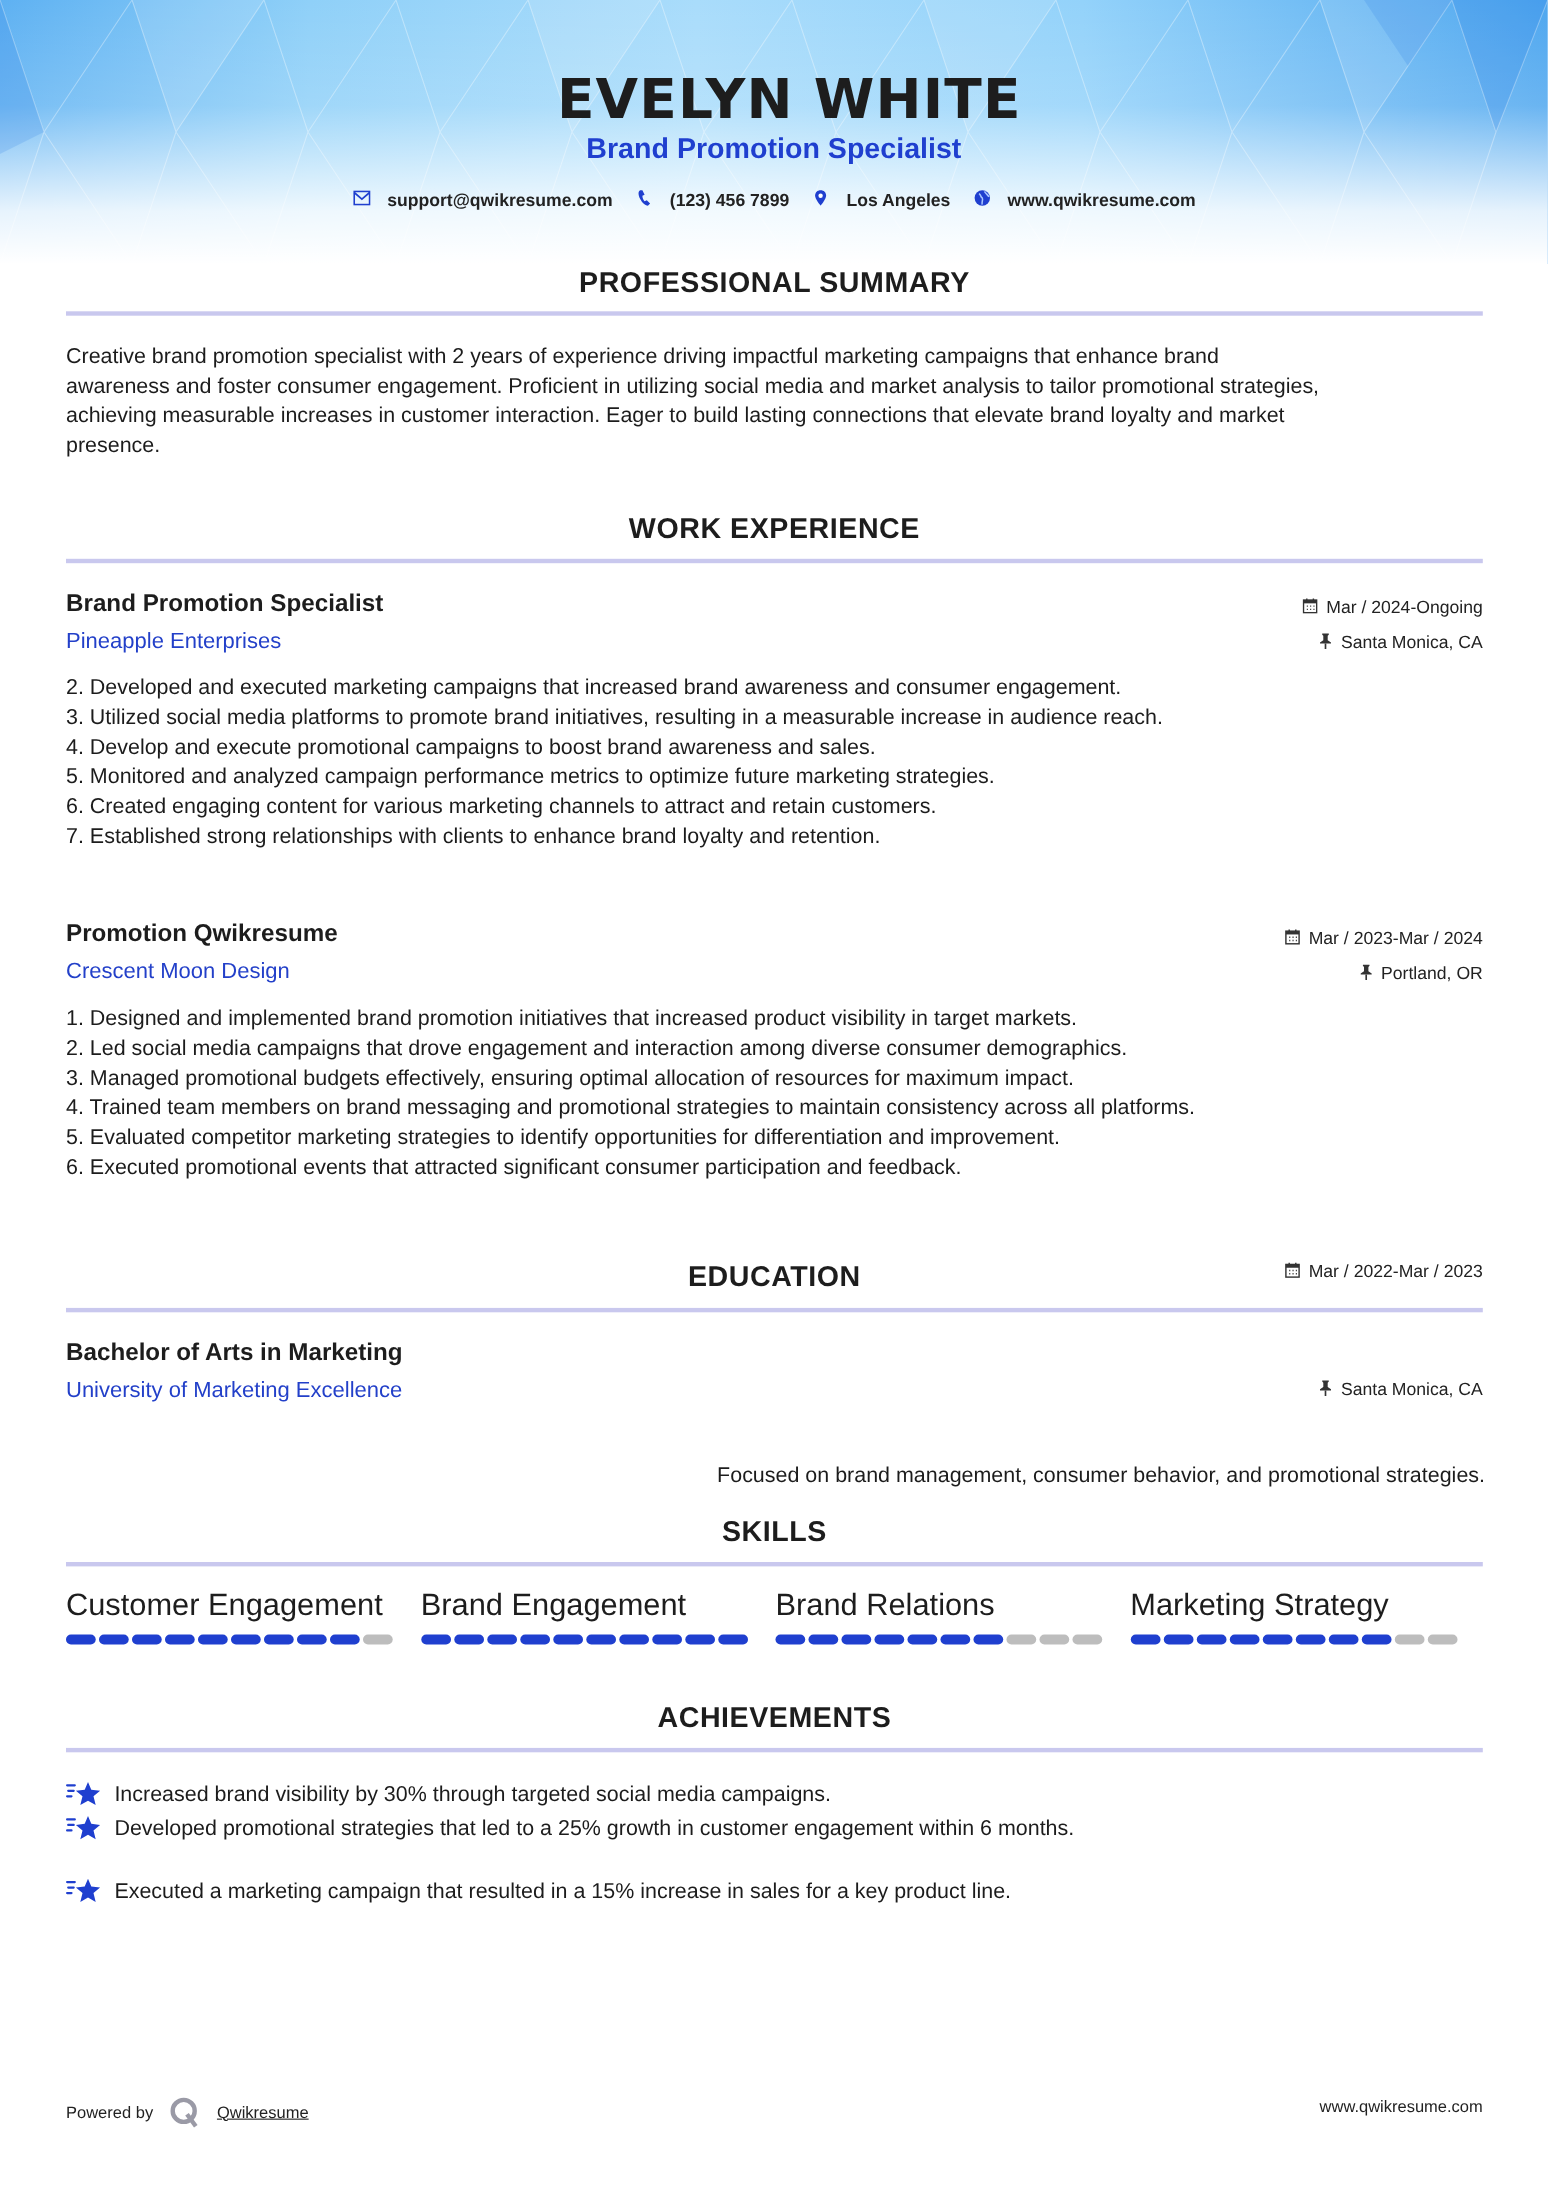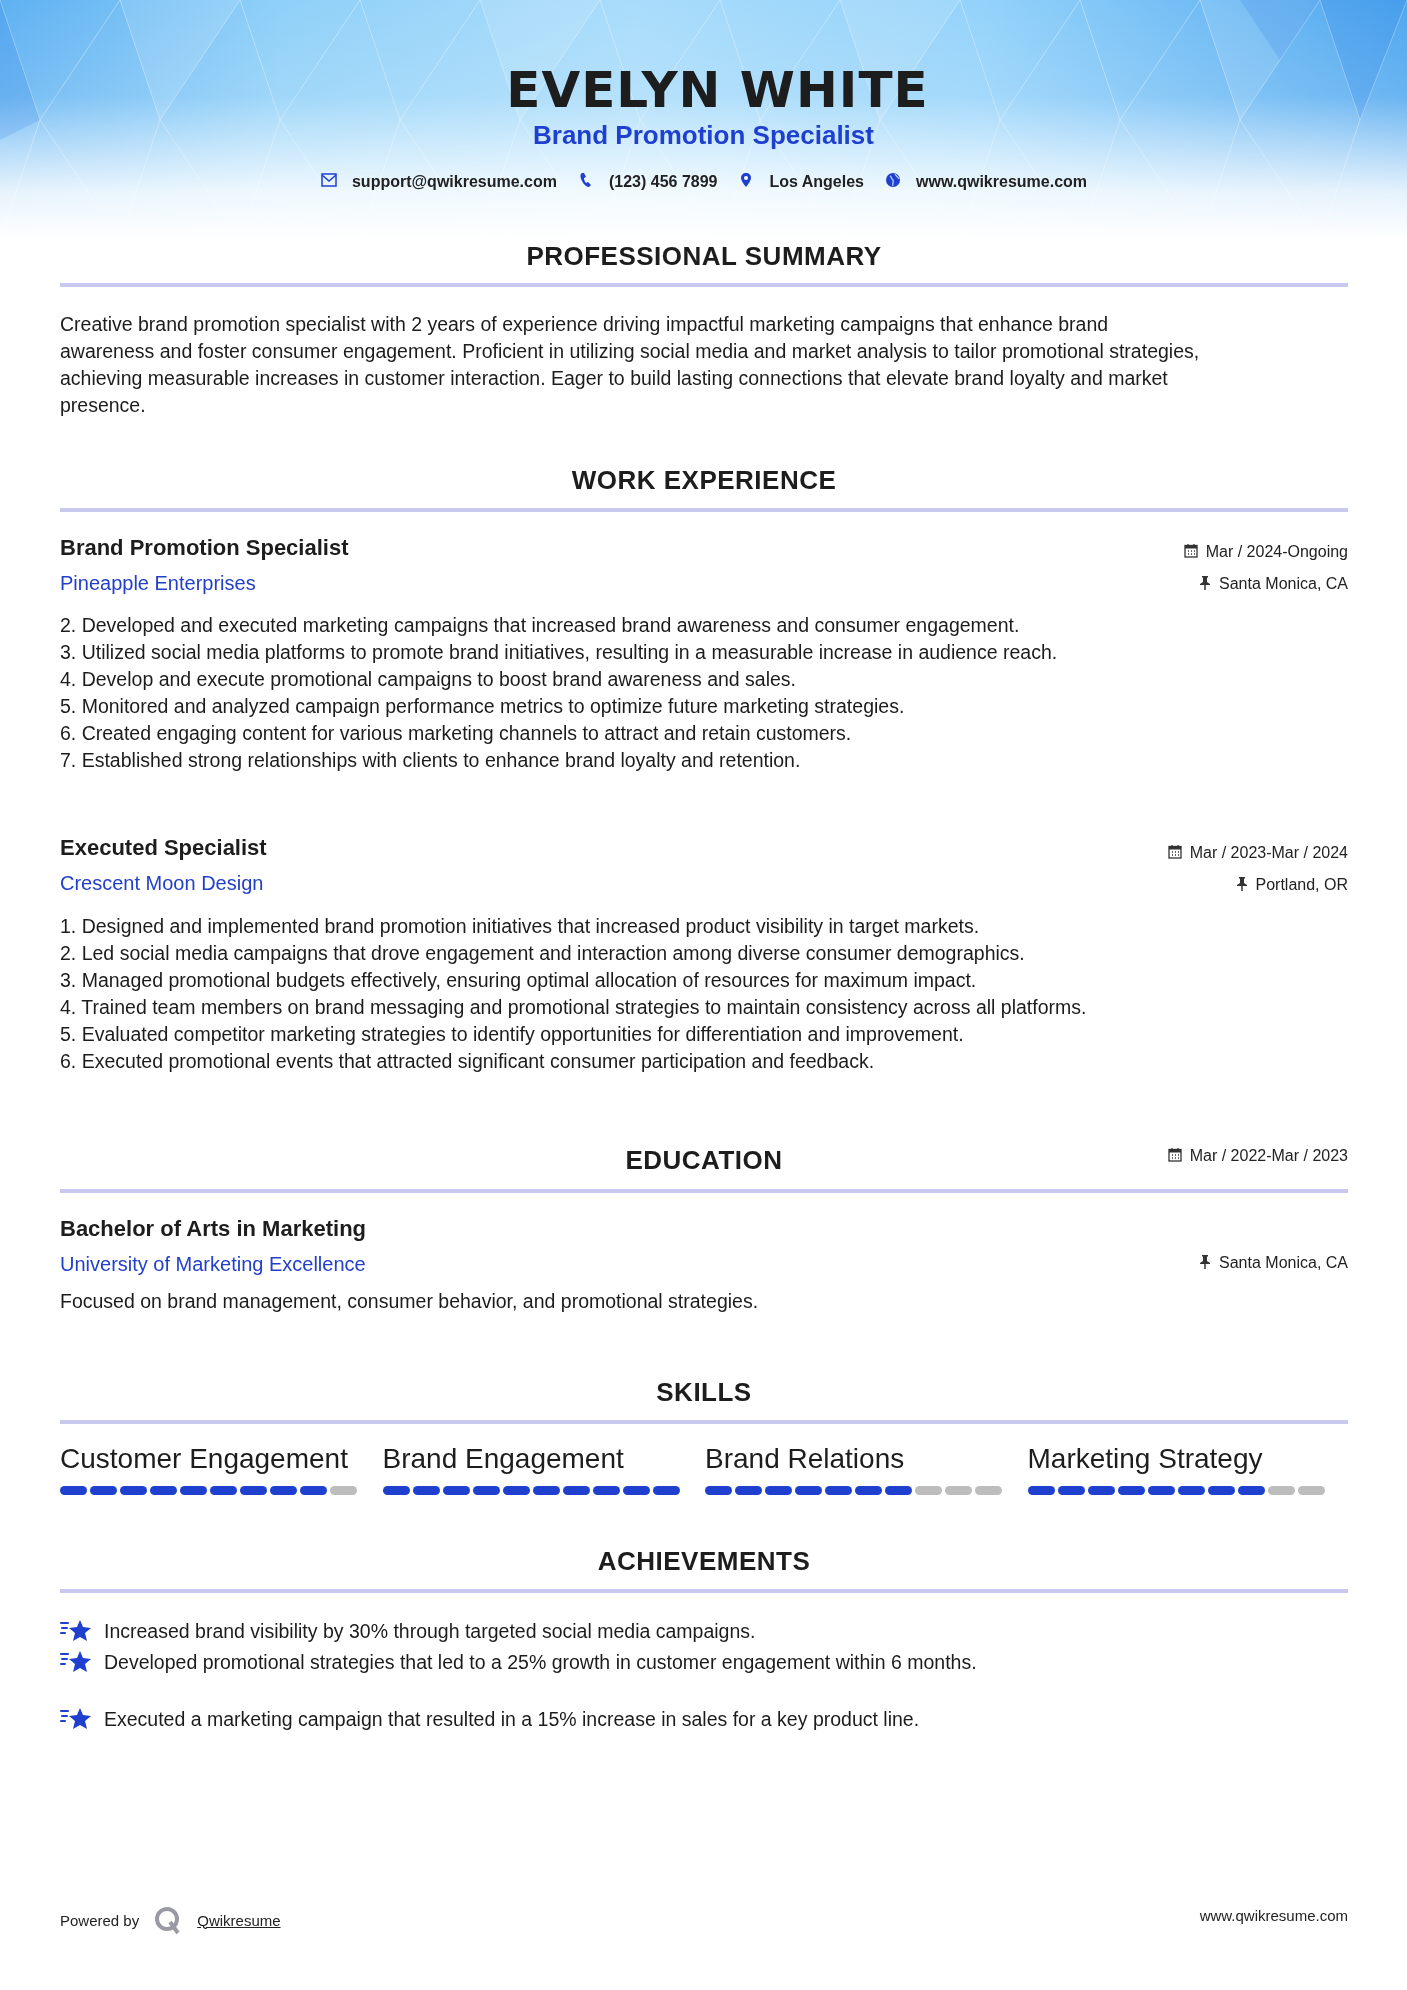--- a/index.html
+++ b/index.html
@@ -148,21 +148,21 @@
 </div>
 <ol class="bullets" style="top:612px;">
   <li>2. Developed and executed marketing campaigns that increased brand awareness and consumer engagement.</li>
   <li>3. Utilized social media platforms to promote brand initiatives, resulting in a measurable increase in audience reach.</li>
   <li>4. Develop and execute promotional campaigns to boost brand awareness and sales.</li>
   <li>5. Monitored and analyzed campaign performance metrics to optimize future marketing strategies.</li>
   <li>6. Created engaging content for various marketing channels to attract and retain customers.</li>
   <li>7. Established strong relationships with clients to enhance brand loyalty and retention.</li>
 </ol>
 
-<div class="job-title" style="top:835px;">Executed Specialist</div>
+<div class="job-title" style="top:835px;">Promotion Qwikresume</div>
 <div class="company" style="top:872px;">Crescent Moon Design</div>
 <div class="meta" style="top:844px;">
   <span class="ic">
     <svg width="14" height="15" viewBox="0 0 14 15">
         <rect x="1" y="2.5" width="12" height="11.5" fill="none" stroke="#333" stroke-width="1.3"></rect>
         <rect x="1" y="2.5" width="12" height="3" fill="#333"></rect>
         <path d="M4 1 V4 M10 1 V4 M4 8 H5 M7 8 H8 M10 8 H11 M4 11 H5 M7 11 H8 M10 11 H11" stroke="#333" stroke-width="1.3"></path>
       </svg>
   </span>
   <span>Mar / 2023-Mar / 2024</span>
@@ -201,21 +201,21 @@
 </div>
 <div class="meta" style="top:1254px;">
   <span class="ic">
     <svg width="12" height="15" viewBox="0 0 12 15">
         <path d="M3 1 H9 V2 L8 3 V7 L11 9 V10 H1 V9 L4 7 V3 L3 2 Z" fill="#333"></path>
         <path d="M6 10 V15" stroke="#333" stroke-width="1.5"></path>
       </svg>
   </span>
   <span>Santa Monica, CA</span>
 </div>
-<div class="para" style="top:1288px;">Focused on brand management, consumer behavior, and promotional strategies.</div>
+<div class="para" style="top:1328px;text-align:right;">Focused on brand management, consumer behavior, and promotional strategies.</div>
 
 <div class="section-title" style="top:1376px;">SKILLS</div>
 <div class="rule" style="top:1420px;"></div>
 <div class="skills">
   <div class="skill">
     <div class="skill-name">Customer Engagement</div>
     <div class="dots">
         <span class="dot on"></span>
         <span class="dot on"></span>
         <span class="dot on"></span>

